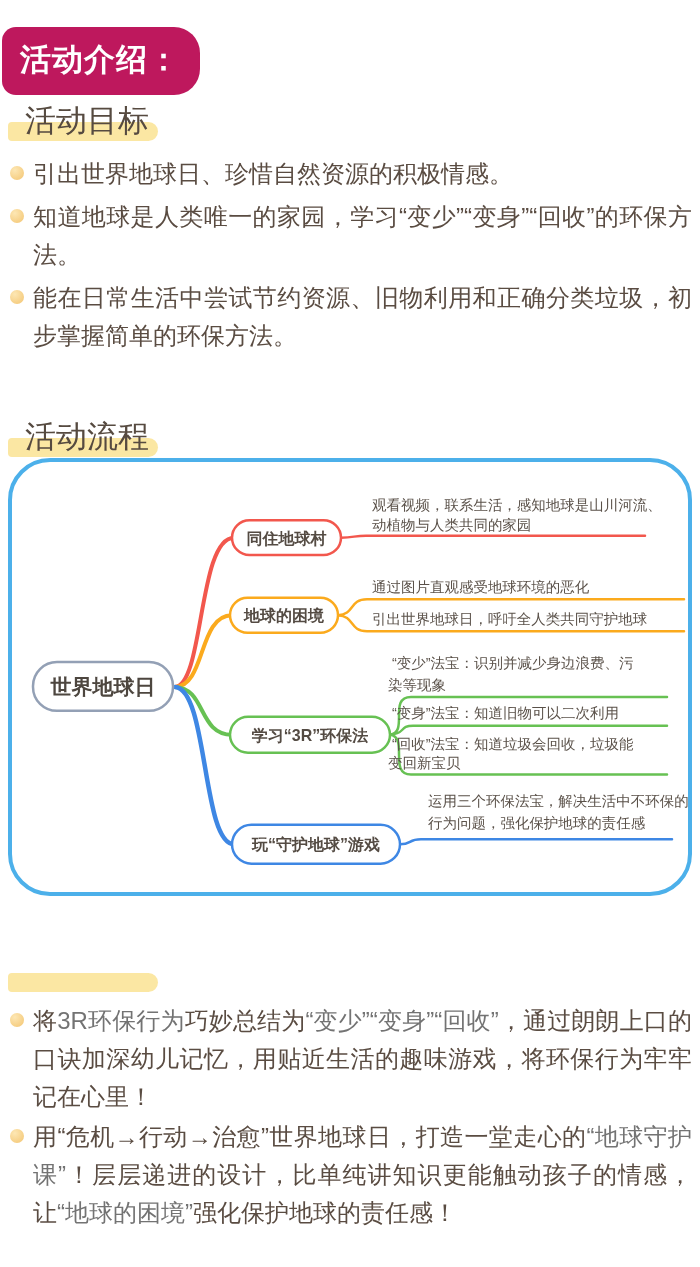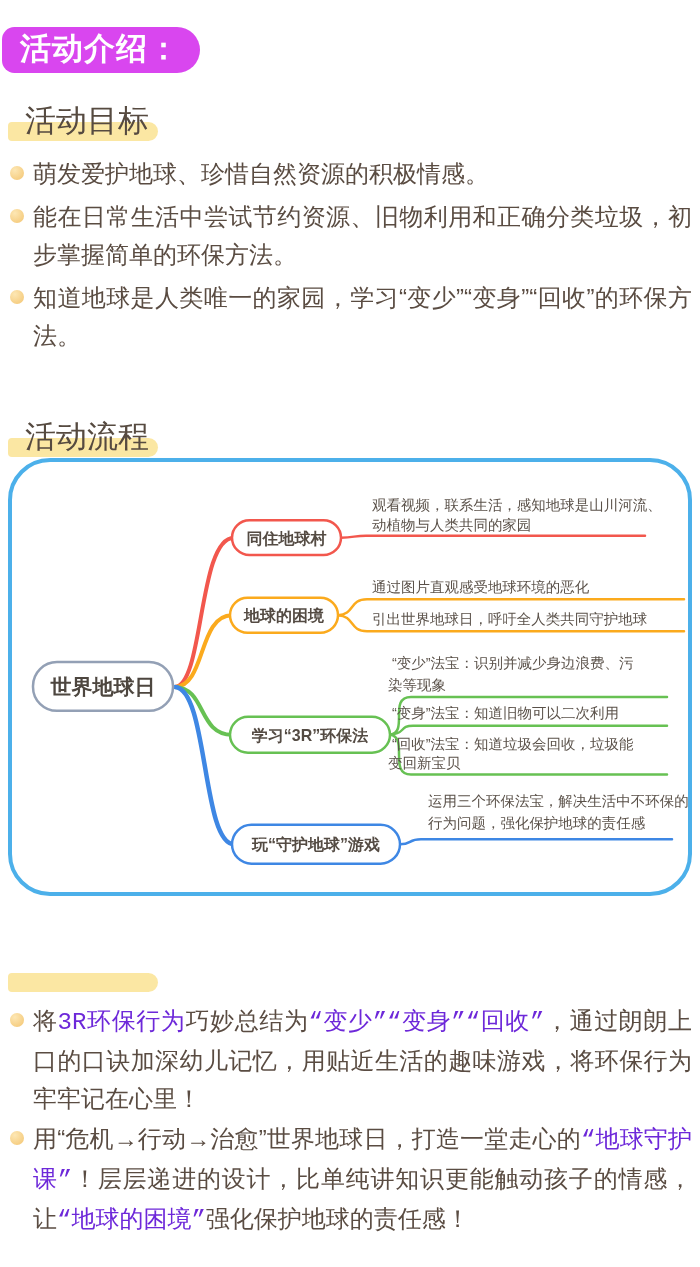--- a/index.html
+++ b/index.html
@@ -3,22 +3,22 @@
 <meta charset="utf-8">
 <style>
   html,body{margin:0;padding:0;background:#ffffff;}
   body{
     width:700px;height:1267px;position:relative;overflow:hidden;
     font-family:"Liberation Sans","DejaVu Sans",sans-serif;
     color:#5a4c42;
   }
   
   .pill{
-    position:absolute;left:2px;top:27px;height:46px;min-width:195px;
-    background:#d946ef;border-radius:14px 26px 26px 14px;
+    position:absolute;left:2px;top:27px;height:68px;min-width:195px;
+    background:#be185d;border-radius:14px 26px 26px 14px;
     display:flex;align-items:center;justify-content:center;
     box-sizing:border-box;padding:0 20px 2px 18px;
   }
   .pill span{color:#ffffff;font-size:31px;font-weight:bold;letter-spacing:1px;}
   
   .h2{
     position:absolute;left:25px;height:42px;line-height:42px;
     font-size:31px;font-weight:normal;color:#564a40;z-index:2;
   }
   .h2 .hl{
@@ -33,21 +33,21 @@
   .blist li{
     position:relative;padding-left:23px;margin:0 0 5px 0;
     font-size:24px;line-height:38px;color:#5a4c42;
     word-break:break-all;text-align:justify;
   }
   .blist.tight li{margin-bottom:2px;}
   .dot{
     position:absolute;left:0;top:11px;width:14px;height:14px;border-radius:50%;
     background:radial-gradient(circle at 35% 30%, #fde7b4 0%, #f6cf85 70%, #f1c171 100%);
   }
-  .seg-blue{color:#6d28d9;font-family:Liberation Mono, monospace;}
+  .seg-blue{color:#737373;}
   .seg-dark{color:#5a4c42;}
   
   .panel{
     position:absolute;left:8px;top:458px;width:684px;height:438px;
     border:4px solid #4cb0ea;border-radius:42px;box-sizing:border-box;
     background:#ffffff;
   }
   .panel svg{position:absolute;left:-4px;top:-4px;width:684px;height:438px;}
   svg text{font-family:"Liberation Sans","DejaVu Sans",sans-serif;fill:#5a5149;}
   .node-label{font-size:16px;font-weight:600;fill:#544b43;}
@@ -64,29 +64,29 @@
   </div>
 
   <div class="h2" style="top:100px;">
     <span class="hl"></span>
     <span class="ht">活动目标</span>
   </div>
 
   <ul class="blist" style="top:155px;">
     <li>
       <span class="dot"></span>
-      <span class="seg-dark">萌发爱护地球、珍惜自然资源的积极情感。</span>
+      <span class="seg-dark">引出世界地球日、珍惜自然资源的积极情感。</span>
+    </li>
+    <li>
+      <span class="dot"></span>
+      <span class="seg-dark">知道地球是人类唯一的家园，学习“变少”“变身”“回收”的环保方法。</span>
     </li>
     <li>
       <span class="dot"></span>
       <span class="seg-dark">能在日常生活中尝试节约资源、旧物利用和正确分类垃圾，初步掌握简单的环保方法。</span>
-    </li>
-    <li>
-      <span class="dot"></span>
-      <span class="seg-dark">知道地球是人类唯一的家园，学习“变少”“变身”“回收”的环保方法。</span>
     </li>
   </ul>
 
   <div class="h2" style="top:416px;">
     <span class="hl"></span>
     <span class="ht">活动流程</span>
   </div>
 
   <div class="panel">
     <svg viewBox="0 0 684 440" preserveAspectRatio="none">

